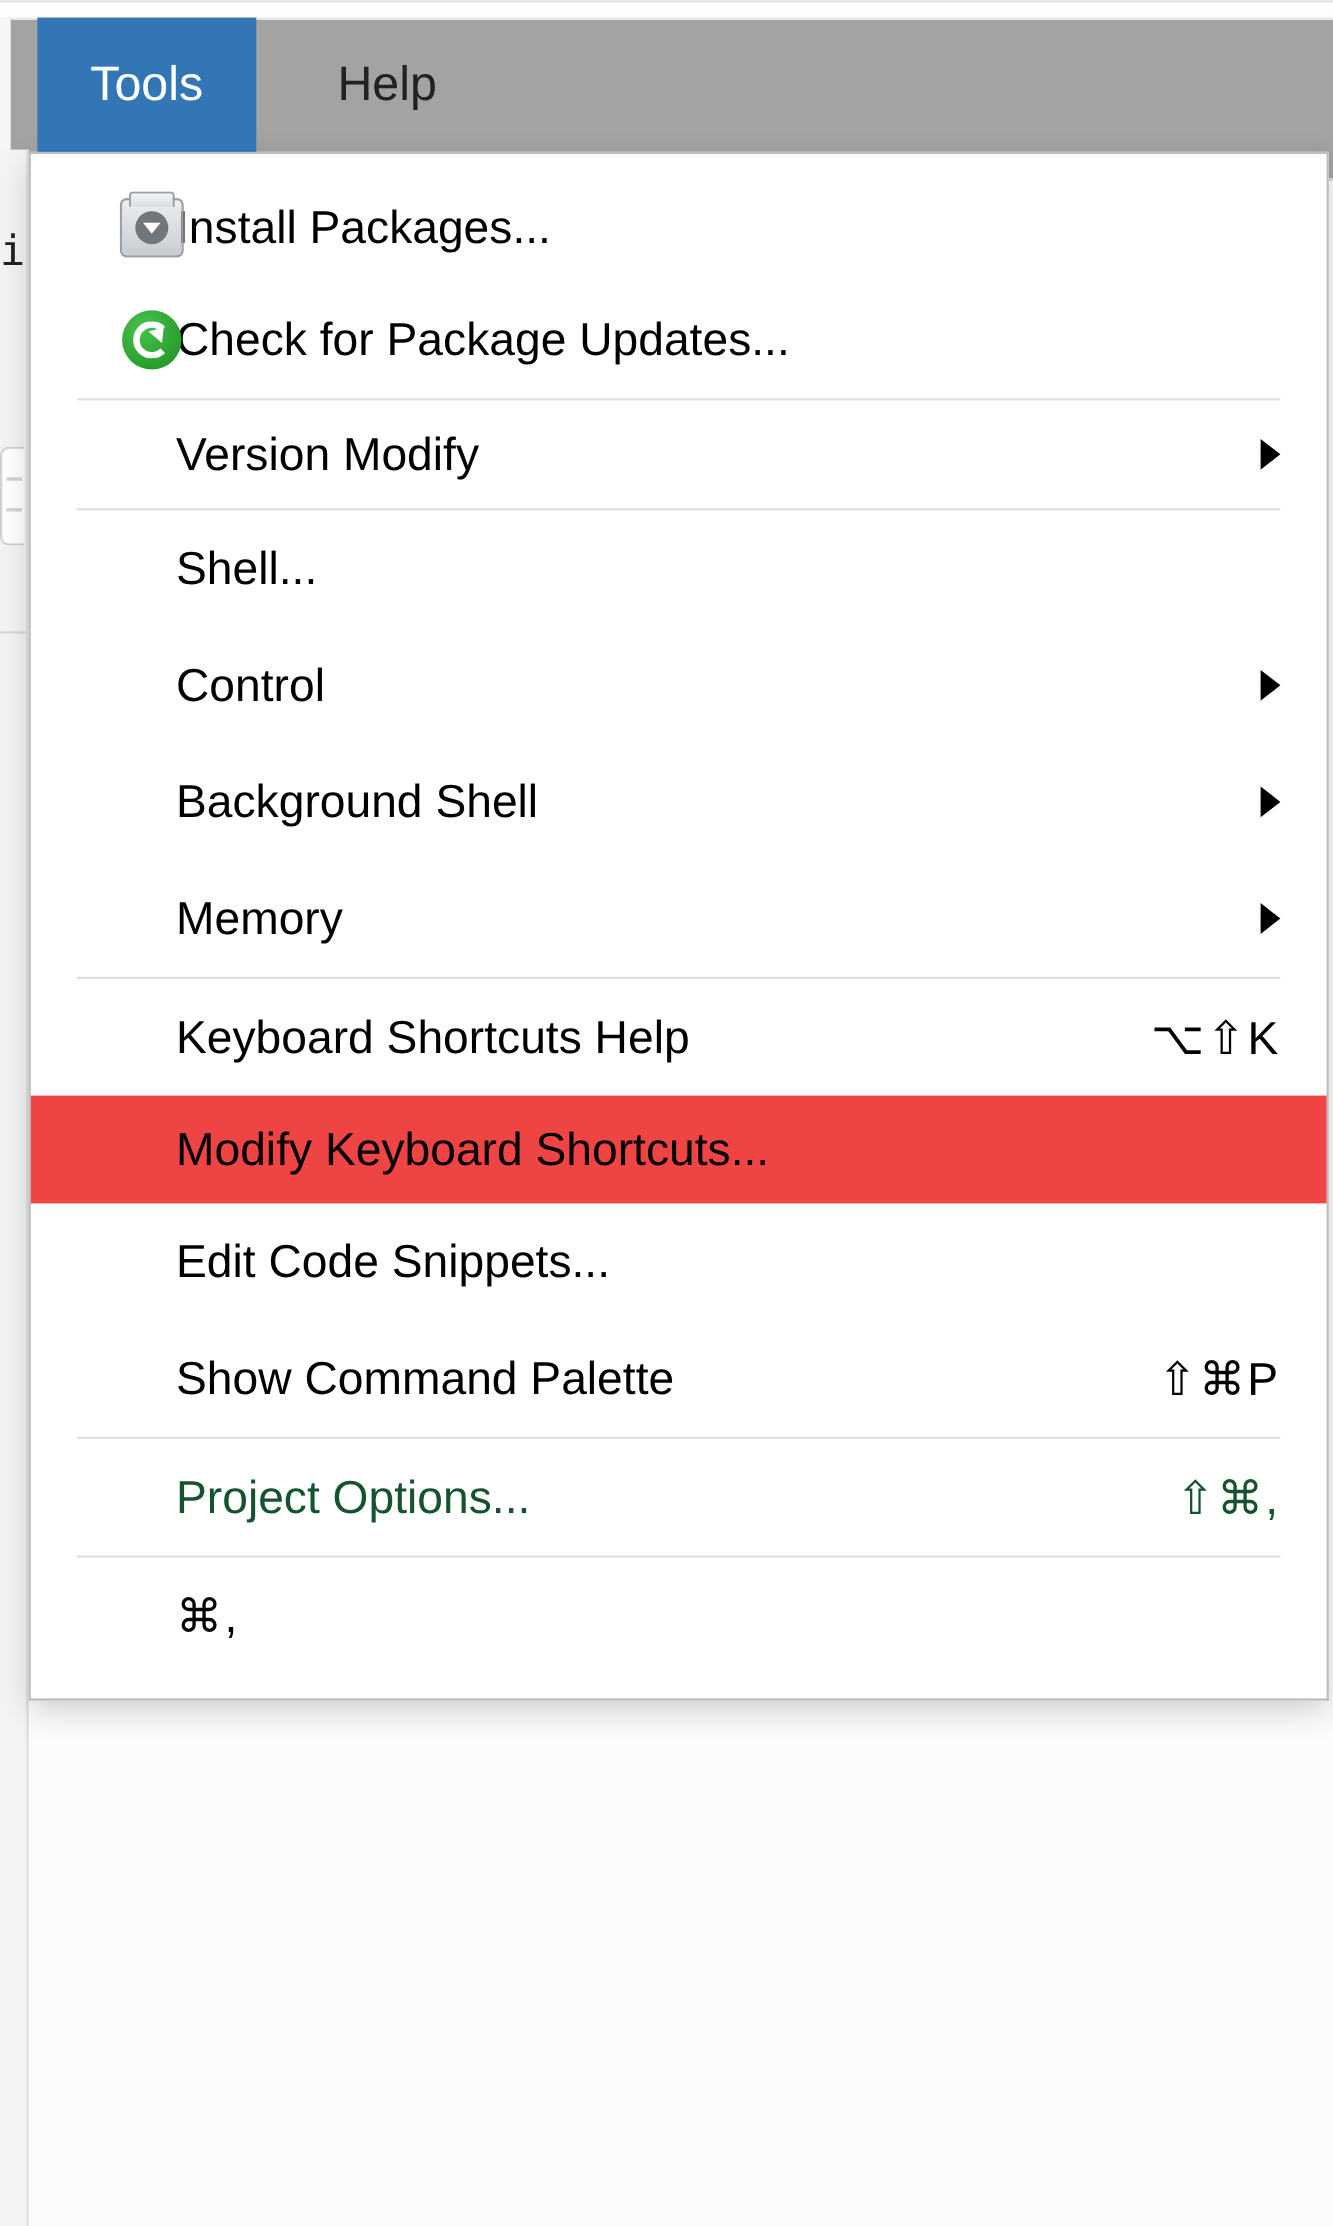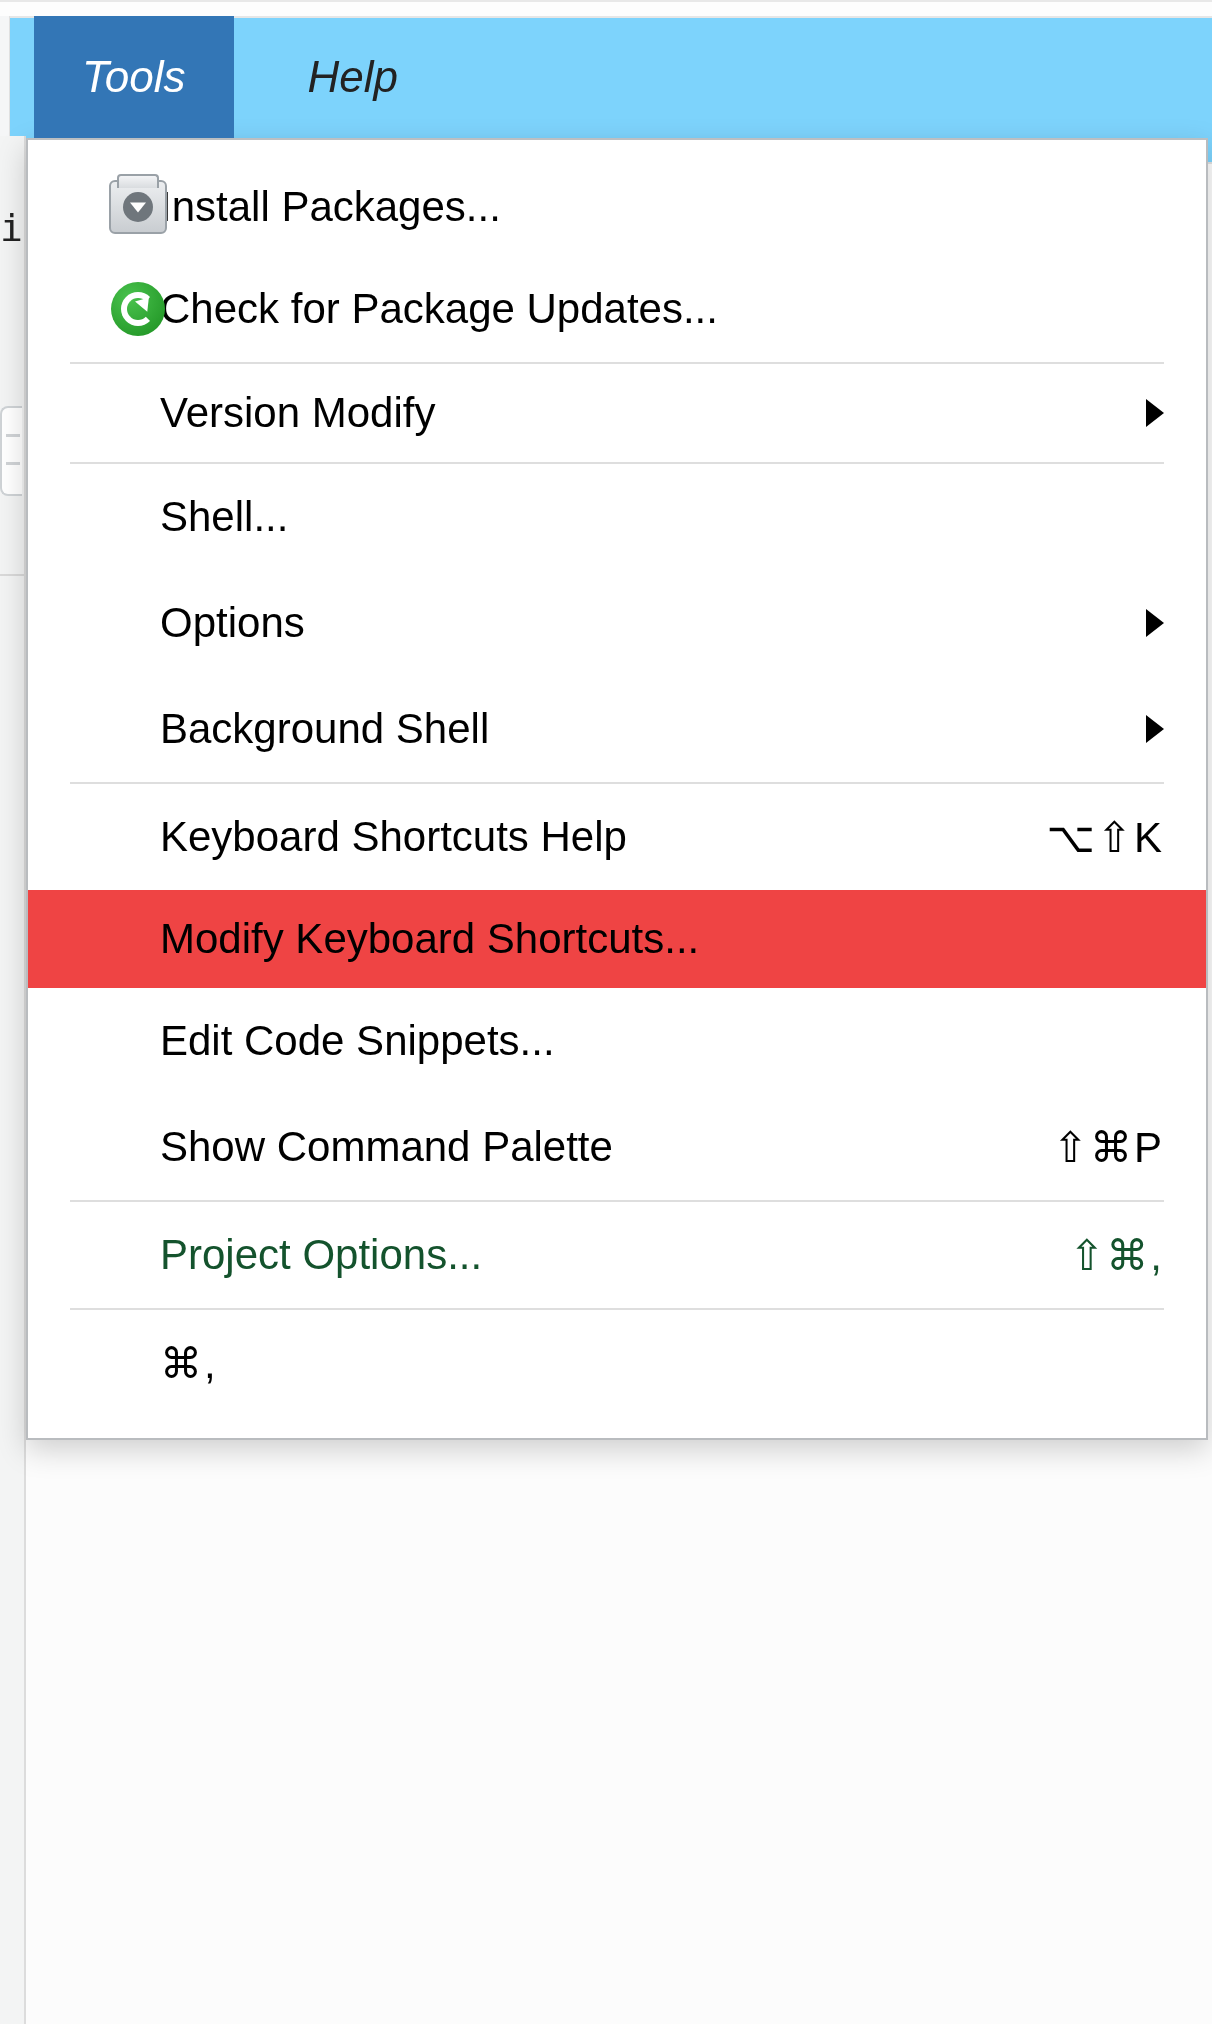--- a/index.html
+++ b/index.html
@@ -11,24 +11,23 @@
     color: #000;
     overflow: hidden;
   }
 
   
   .menubar {
     position: relative;
     height: 164px;
     border-top: 2px solid #e8e8e8;
     border-bottom: 2px solid #e0e0e0;
-    background: #7dd3fc;
+    background: #a3a3a3;
     display: flex;
     align-items: stretch;
-    font-style: italic;
   }
   .menubar::before {
     content: "";
     position: absolute;
     left: 0; right: 0; top: 0;
     height: 14px;
     background: #fdfdfd;
     border-bottom: 2px solid #e6e6e6;
   }
   .menubar-inset {
@@ -267,25 +266,29 @@
     <span class="label">Version Modify</span>
     <span class="submenu-arrow"></span>
   </div>
 
   <div class="group-sep"></div>
 
   <div class="menu-row tall">
     <span class="label">Shell...</span>
   </div>
   <div class="menu-row tall">
-    <span class="label">Options</span>
+    <span class="label">Control</span>
     <span class="submenu-arrow"></span>
   </div>
   <div class="menu-row tall">
     <span class="label">Background Shell</span>
+    <span class="submenu-arrow"></span>
+  </div>
+  <div class="menu-row tall">
+    <span class="label">Memory</span>
     <span class="submenu-arrow"></span>
   </div>
 
   <div class="group-sep"></div>
 
   <div class="menu-row tall">
     <span class="label">Keyboard Shortcuts Help</span>
     <span class="shortcut">⌥⇧K</span>
   </div>
   <div class="menu-row highlight">

